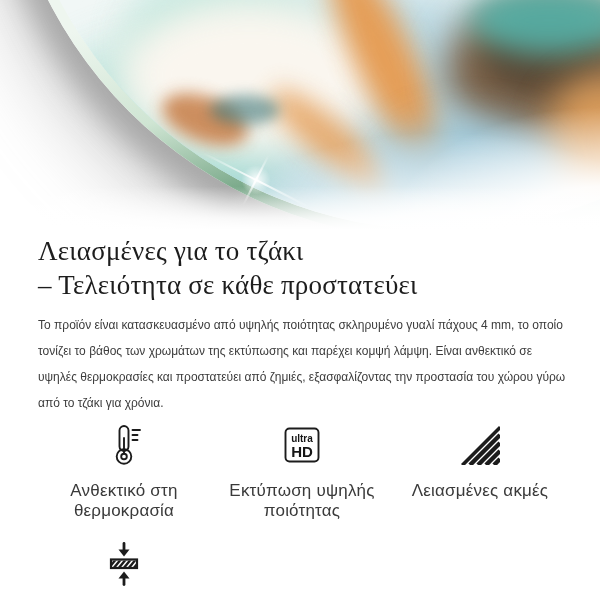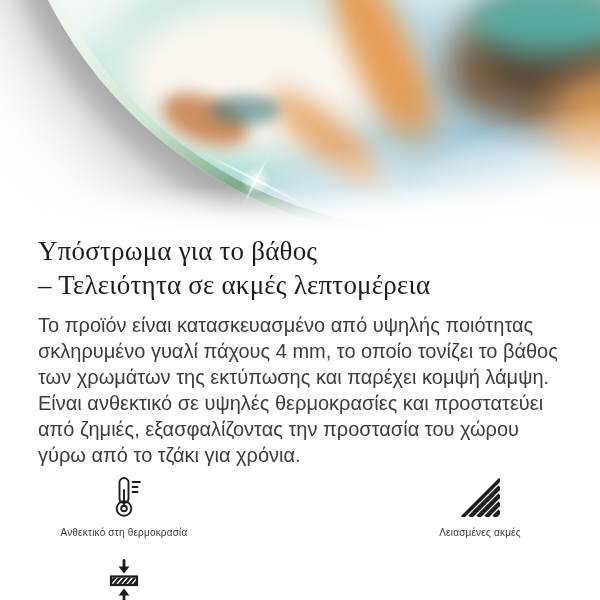--- a/index.html
+++ b/index.html
@@ -45,26 +45,26 @@
   .sparkle .ray1{position:absolute;left:-60px;top:-1px;width:120px;height:2px;transform:rotate(27deg);
     background:linear-gradient(90deg,rgba(255,255,255,0),rgba(255,255,255,.95) 50%,rgba(255,255,255,0));}
   .sparkle .ray2{position:absolute;left:-28px;top:-1px;width:56px;height:2px;transform:rotate(-63deg);
     background:linear-gradient(90deg,rgba(255,255,255,0),#fff 50%,rgba(255,255,255,0));}
   
   .content{padding:2px 34px 0 38px;}
   h1{
     margin:2px 0 0;font-family:"Liberation Serif","DejaVu Serif",serif;font-weight:400;
     font-size:27px;line-height:34px;color:#1d1d1d;letter-spacing:.2px;
   }
-  .desc{margin:10px 0 6px;font-size:20px;line-height:26px;color:#3c3c3c;max-width:532px;}
+  .desc{margin:10px 0 6px;font-size:12px;line-height:26px;color:#3c3c3c;max-width:532px;}
   
   .features{display:grid;grid-template-columns:1fr 1fr 1fr;row-gap:20px;column-gap:6px;text-align:center;margin-top:2px;}
   .feature{display:flex;flex-direction:column;align-items:center;}
   .f-icon{height:46px;display:flex;align-items:center;justify-content:center;}
-  .f-label{font-size:10px;color:#3a3a3a;margin-top:7px;letter-spacing:.2px;}
+  .f-label{font-size:17px;color:#3a3a3a;margin-top:13px;letter-spacing:.2px;}
   svg{display:block;}
   .ln{stroke:#1c1c1c;stroke-width:1.9;fill:none;stroke-linecap:round;stroke-linejoin:round;}
   .fl{fill:#1c1c1c;stroke:none;}
   .hatch{stroke:#1c1c1c;stroke-width:4.4;fill:none;stroke-linecap:butt;}
   .svgtext{font-family:"Liberation Sans","DejaVu Sans",sans-serif;font-weight:bold;fill:#151515;}
 </style>
 </head>
 <body>
 
 <div class="page">
@@ -89,22 +89,22 @@
     <div class="hero-fade"></div>
     <div class="sparkle">
       <div class="ray1"></div>
       <div class="ray2"></div>
       <div class="glow"></div>
     </div>
   </section>
 
   <section class="content">
     <h1>
-      <span>Υπόστρωμα για το βάθος</span><br>
-      <span>– Τελειότητα σε ακμές λεπτομέρεια</span>
+      <span>Λειασμένες για το τζάκι</span><br>
+      <span>– Τελειότητα σε κάθε προστατεύει</span>
     </h1>
     <p class="desc">Το προϊόν είναι κατασκευασμένο από υψηλής ποιότητας σκληρυμένο γυαλί πάχους 4 mm, το οποίο τονίζει το βάθος των χρωμάτων της εκτύπωσης και παρέχει κομψή λάμψη. Είναι ανθεκτικό σε υψηλές θερμοκρασίες και προστατεύει από ζημιές, εξασφαλίζοντας την προστασία του χώρου γύρω από το τζάκι για χρόνια.</p>
 
     <div class="features">
 
       <div class="feature">
         <div class="f-icon">
           <svg width="40" height="44" viewBox="0 0 40 44">
             <rect class="ln" x="15.5" y="3" width="9" height="25" rx="4.5"></rect>
             <circle class="ln" cx="20" cy="33.5" r="7.3"></circle>
@@ -112,20 +112,28 @@
             <line class="ln" x1="20" y1="15" x2="20" y2="30.5"></line>
             <line class="ln" x1="28.5" y1="7" x2="36" y2="7"></line>
             <line class="ln" x1="28.5" y1="12" x2="33.5" y2="12"></line>
             <line class="ln" x1="28.5" y1="17" x2="33.5" y2="17"></line>
           </svg>
         </div>
         <div class="f-label">Ανθεκτικό στη θερμοκρασία</div>
       </div>
 
       <div class="feature">
+        <div class="f-icon">
+          <svg width="40" height="40" viewBox="0 0 40 40">
+            <rect class="ln" x="3.5" y="3.5" width="33" height="33" rx="4"></rect>
+            <text class="svgtext" x="20" y="16.5" font-size="10" text-anchor="middle">ultra</text>
+            <text class="svgtext" x="20" y="31.5" font-size="15" text-anchor="middle">HD</text>
+          </svg>
+        </div>
+        <div class="f-label">Εκτύπωση υψηλής ποιότητας</div>
       </div>
 
 
 
       <div class="feature">
         <div class="f-icon">
           <svg width="40" height="40" viewBox="0 0 40 40">
             <defs>
               <clipPath id="triClip">
                   <polygon points="-2,42 42,-2 42,42"></polygon>

